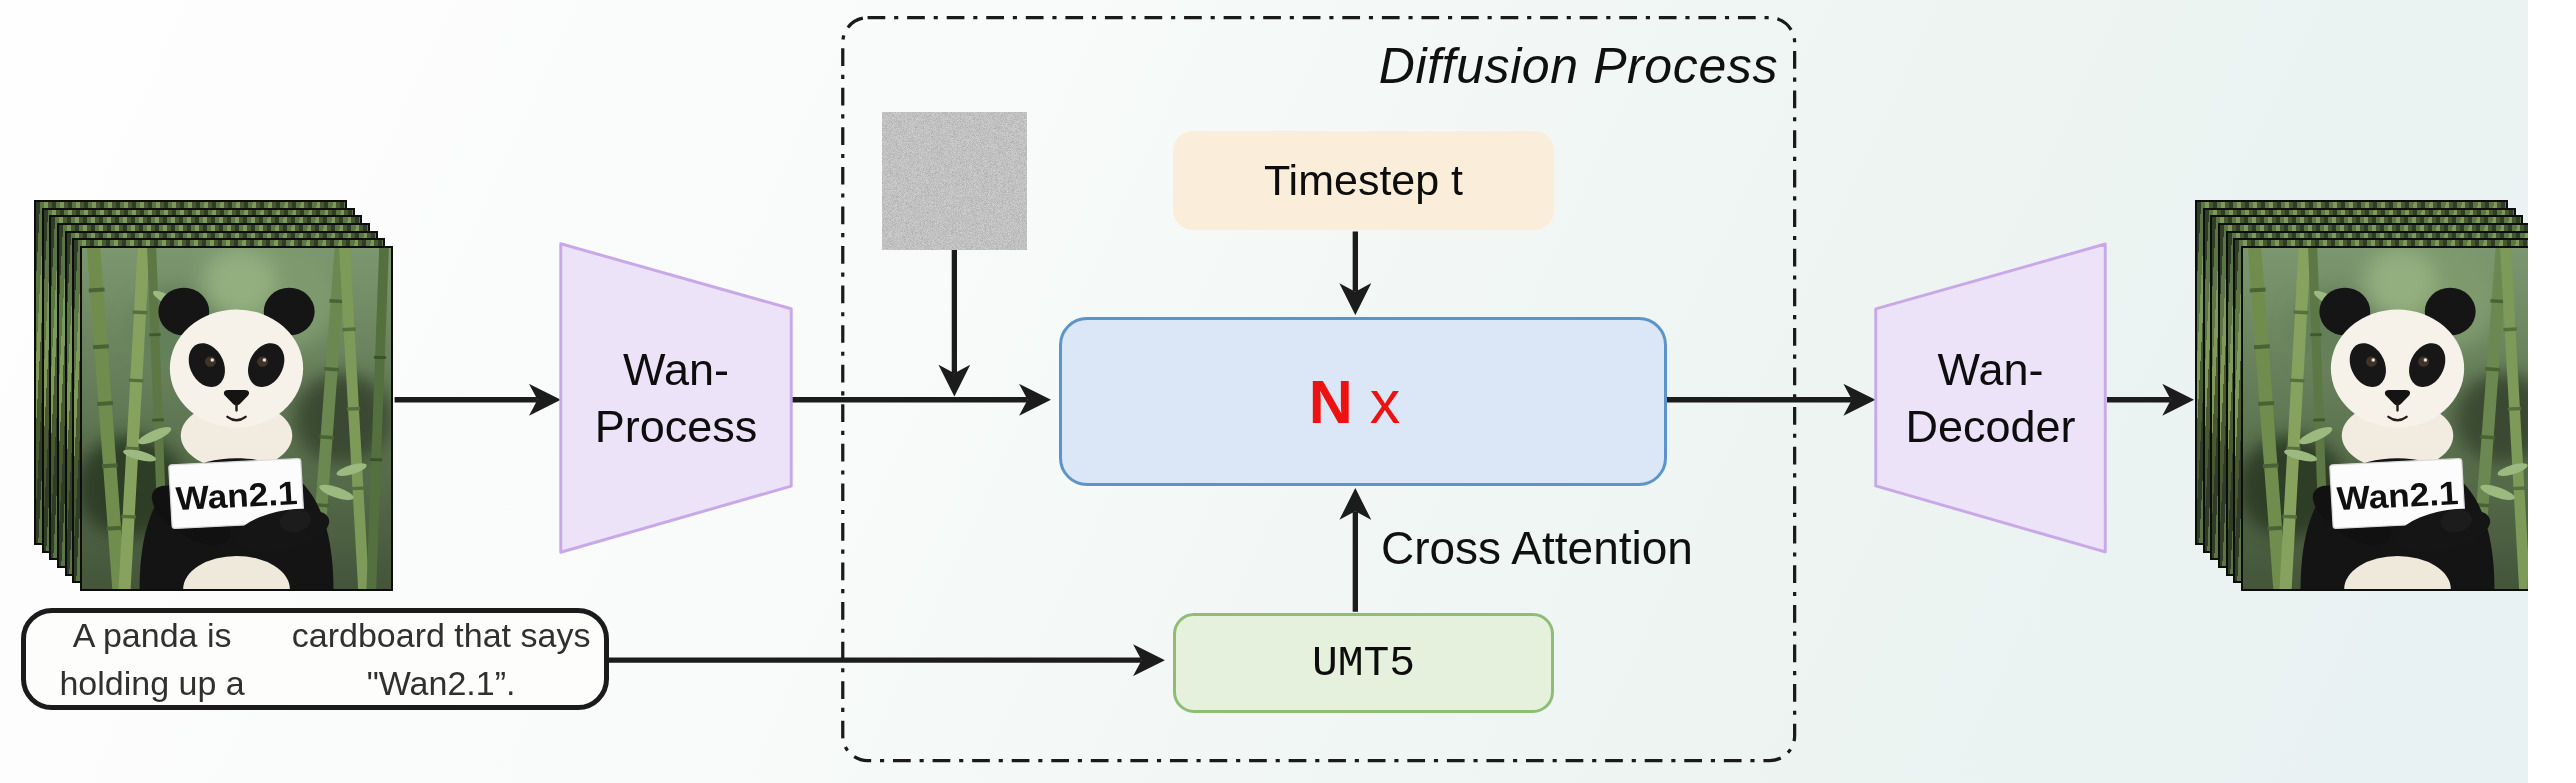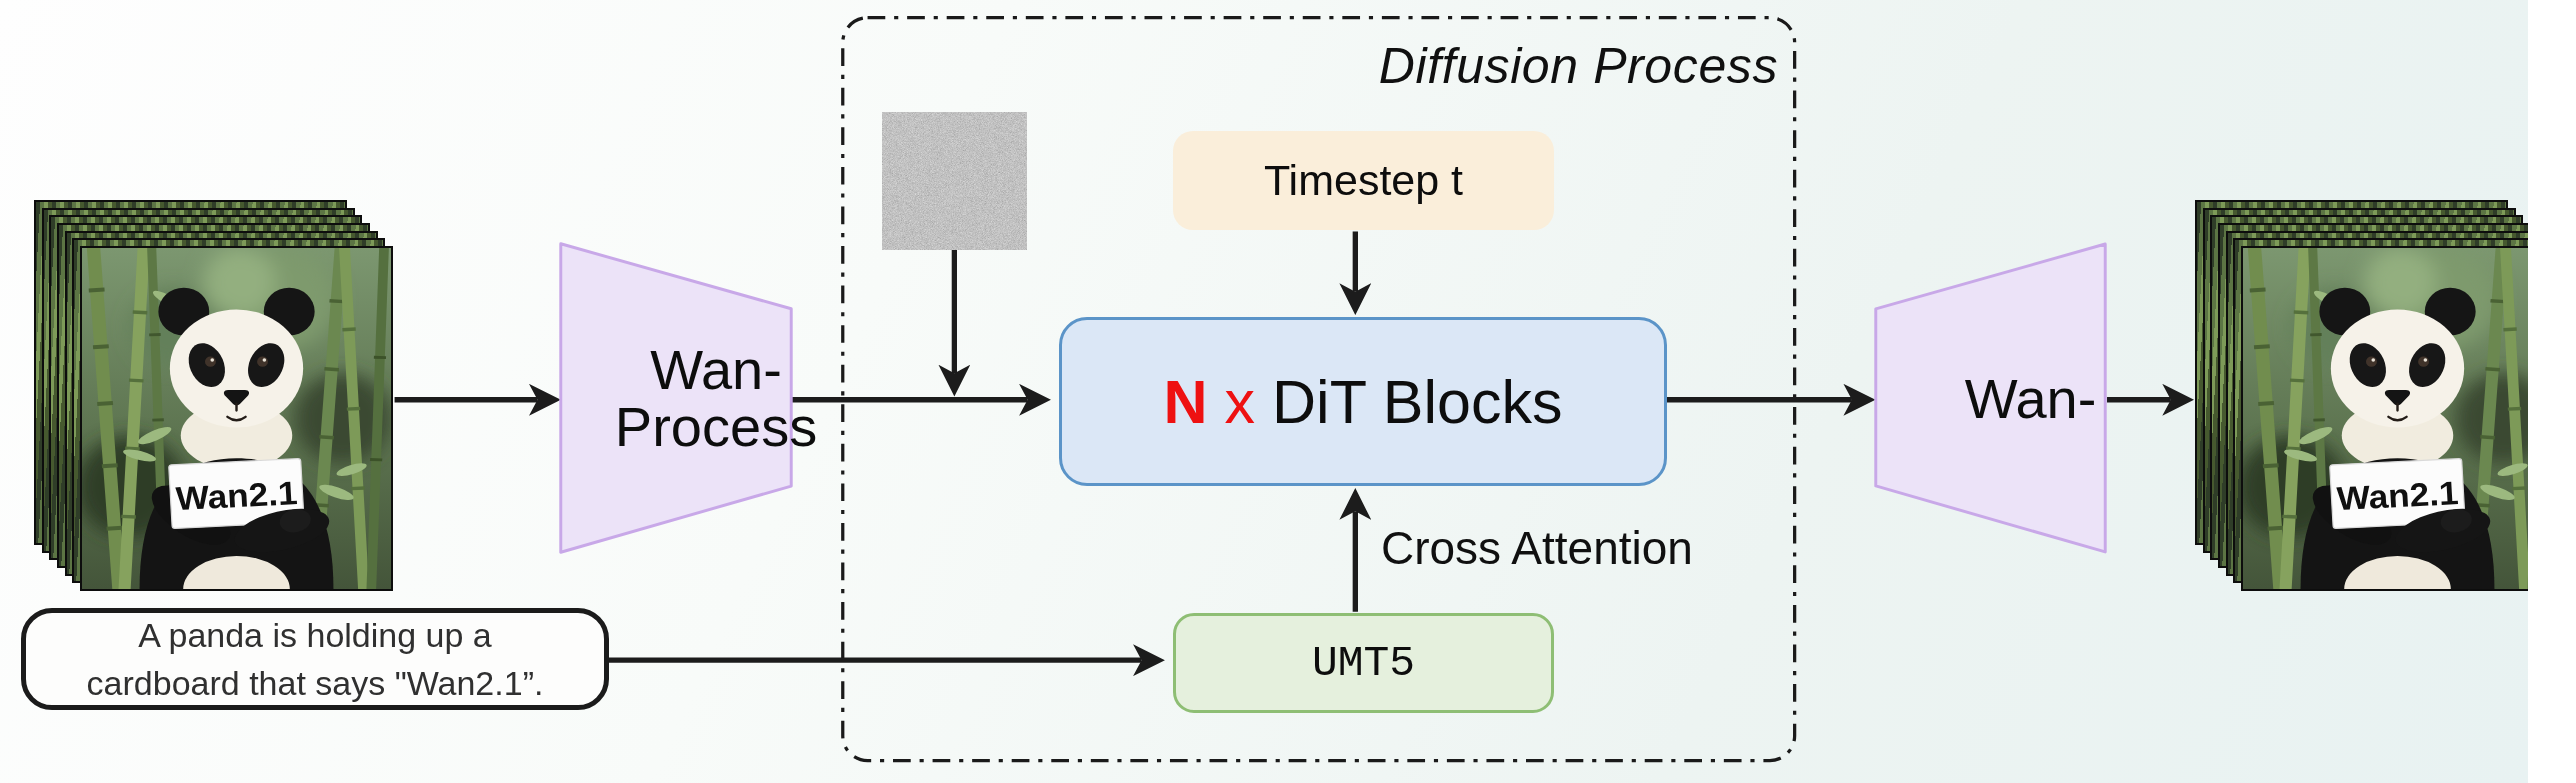--- a/index.html
+++ b/index.html
@@ -16,25 +16,25 @@
   .lbl{position:absolute;z-index:3;color:#101010;}
   .diffusion-title{left:1270px;top:37px;width:508px;text-align:right;font-size:50px;font-style:italic;letter-spacing:0.6px;}
   .cross-attn{left:1381px;top:521px;font-size:46px;}
 
   .node{position:absolute;z-index:2;display:flex;align-items:center;justify-content:center;box-sizing:border-box;text-align:center;color:#0d0d0d;margin-left:8px;}
   .timestep{left:1165px;top:131px;width:381px;height:99px;background:var(--timestep-fill);border-radius:20px;font-size:43px;}
   .dit{left:1051px;top:317px;width:608px;height:169px;background:var(--dit-fill);border:3.5px solid var(--dit-border);border-radius:28px;font-size:61px;}
   .dit .n{color:var(--accent-red);font-weight:bold;}
   .dit .x{color:var(--accent-red);}
   .umt5{left:1165px;top:613px;width:381px;height:100px;background:var(--umt5-fill);border:3px solid var(--umt5-border);border-radius:21px;font-size:43px;font-family:Liberation Mono, monospace;}
-  .prompt{left:13px;top:608px;width:588px;height:102px;background:#fdfdfc;border:5.3px solid #1b1b1b;border-radius:31px;font-size:34px;line-height:48px;color:#303030;flex-direction:column;}
+  .prompt{left:13px;top:608px;width:588px;height:102px;background:#fdfdfc;border:5.3px solid #1b1b1b;border-radius:31px;font-size:34px;line-height:48px;color:#303030;flex-direction:row;}
 
   .trap{position:absolute;z-index:2;}
   .trap polygon{fill:var(--codec-fill);stroke:var(--codec-border);stroke-width:5;stroke-linejoin:round;}
-  .trap-label{position:absolute;z-index:3;display:flex;flex-direction:column;align-items:center;justify-content:center;font-size:56px;line-height:57px;color:#0d0d0d;padding-left:40px;}
+  .trap-label{position:absolute;z-index:3;display:flex;flex-direction:column;align-items:center;justify-content:center;font-size:45px;line-height:57px;color:#0d0d0d;}
   .enc-label{left:559px;top:242px;width:234px;height:312px;}
   .dec-label{left:1874px;top:242px;width:233px;height:312px;}
 
   .noise{position:absolute;left:882px;top:112px;z-index:2;}
 
   .stack{position:absolute;width:359px;height:392px;z-index:2;}
   .stack-left{left:34px;top:200px;}
   .stack-right{left:2195px;top:200px;}
   .pframe{position:absolute;width:313px;height:345px;border:2.4px solid #0d0d0d;box-sizing:border-box;
     background:repeating-linear-gradient(93deg,#2f3d28 0 4.1px,#5c7544 4.1px 8.3px,#7d9a58 8.3px 11.8px,#46592f 11.8px 16px);}
@@ -191,37 +191,38 @@
 
   <svg class="noise" width="145" height="138" viewBox="0 0 245 234">
     <rect width="245" height="234" filter="url(#noisef)"></rect>
   </svg>
 
   <div class="node timestep">
     <span>Timestep t</span>
   </div>
 
   <div class="node dit">
-    <span class="n">N</span>&nbsp;<span class="x">x</span>&nbsp;<span>DiT Blocks</span>
+    <span class="n">N</span>&nbsp;<span class="x">x</span>&nbsp;
   </div>
 
   <div class="node umt5">
     <span>UMT5</span>
   </div>
 
   <div class="node prompt">
     <div>A panda is holding up a</div>
     <div>cardboard that says "Wan2.1”.</div>
   </div>
 
   <svg class="trap" style="left:1874px;top:242px;" width="233" height="312" viewBox="0 0 395 528">
     <polygon points="3,113 392,3 392,525 3,413"></polygon>
   </svg>
   <div class="trap-label dec-label">
     <div>Wan-</div>
+    <div>Decoder</div>
   </div>
 
   <div class="stack stack-right">
     <div class="pframe" style="left: 0px; top: 0px;"></div>
       <div class="pframe" style="left: 7.7px; top: 7.7px;"></div>
       <div class="pframe" style="left: 15.4px; top: 15.4px;"></div>
       <div class="pframe" style="left: 23px; top: 23px;"></div>
       <div class="pframe" style="left: 31px; top: 31px;"></div>
       <div class="pframe" style="left: 38px; top: 38px;"></div>
       <div class="pframe front">

